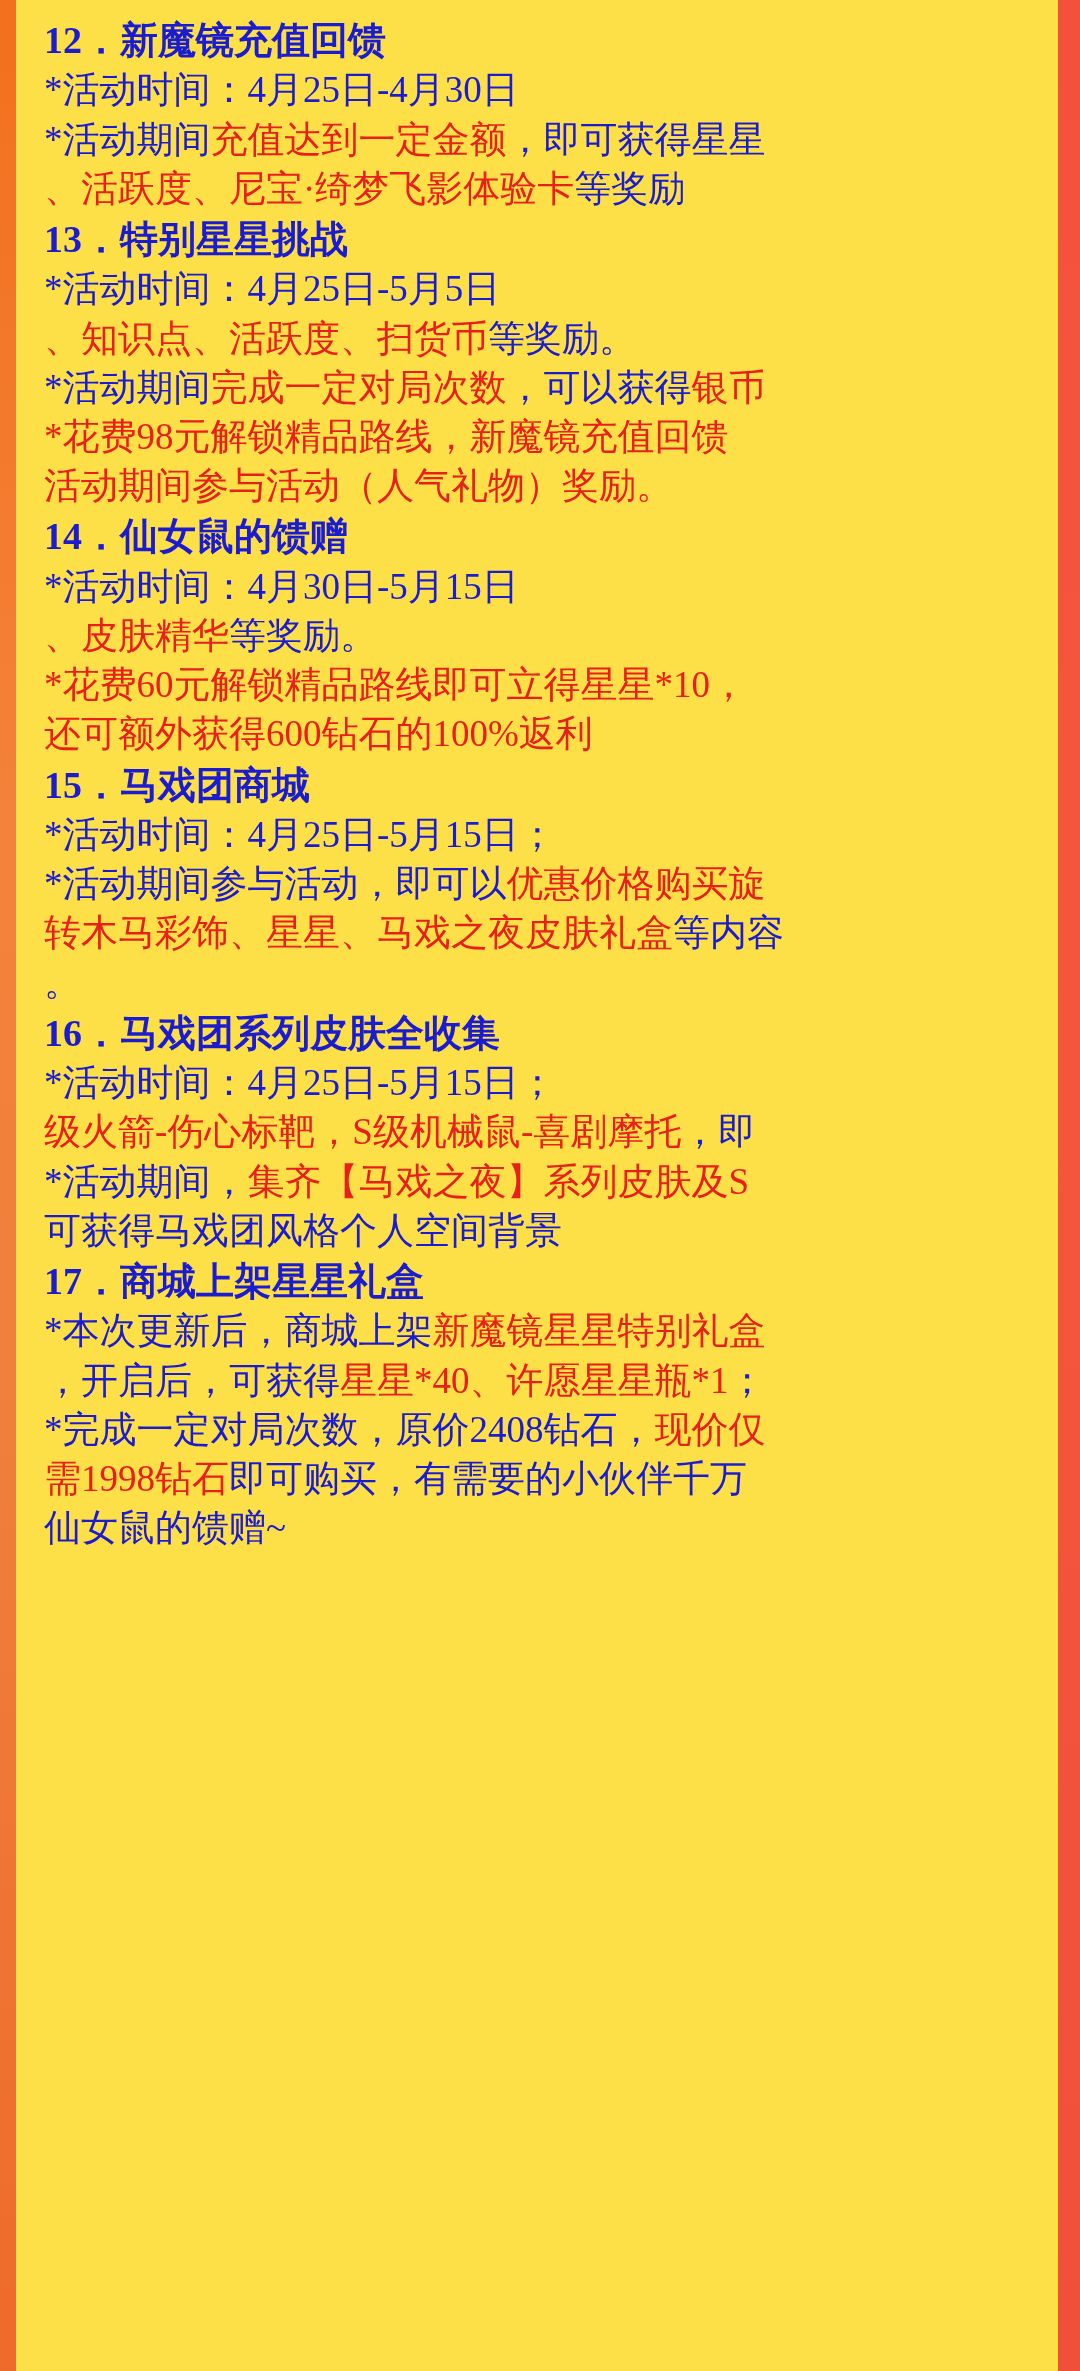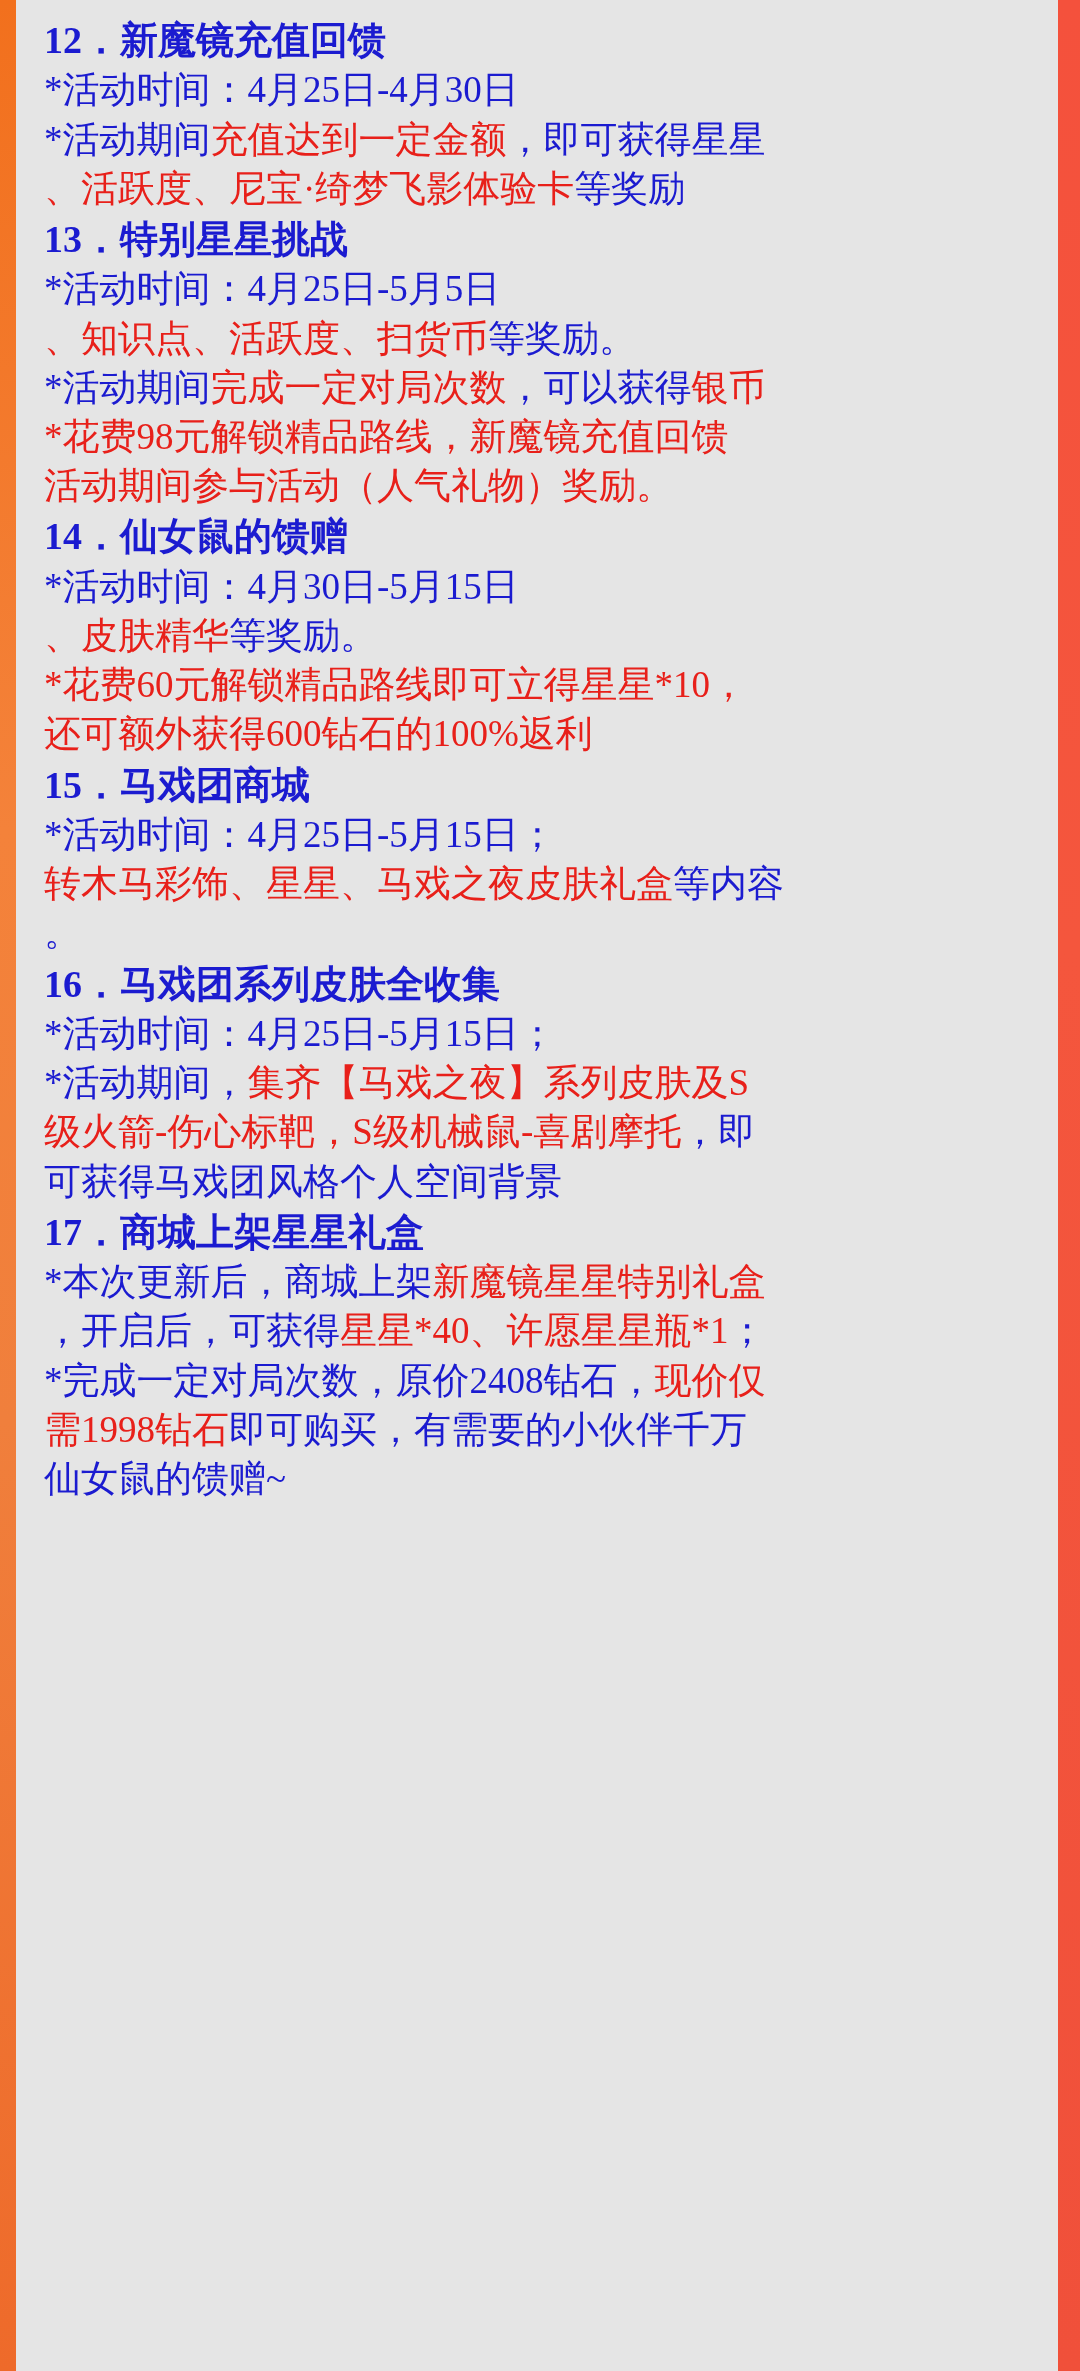--- a/index.html
+++ b/index.html
@@ -11,21 +11,21 @@
     height: 2371px;
     background: #ffffff;
     font-family: "Liberation Serif", serif;
     overflow: hidden;
   }
   .page {
     position: relative;
     width: 1080px;
     height: 2371px;
     box-sizing: border-box;
-    background: #e5e5e5;
+    background: #fde047;
   }
   
   .edge-left {
     position: absolute;
     left: 0;
     top: 0;
     width: 16px;
     height: 100%;
     background: linear-gradient(180deg, #f2701d 0%, #f4823a 35%, #f07f3c 60%, #ee6a2a 100%);
   }
@@ -88,26 +88,27 @@
       <div class="line"><span class="seg blue">*活动期间</span><span class="seg red">完成一定对局次数</span><span class="seg blue">，可以获得</span><span class="seg red">银币</span></div>
       <div class="line"><span class="seg red">*花费98元解锁精品路线，新魔镜充值回馈</span></div>
       <div class="line"><span class="seg red">活动期间参与活动（人气礼物）奖励。</span></div>
       <div class="line heading">14．仙女鼠的馈赠</div>
       <div class="line"><span class="seg blue">*活动时间：4月30日-5月15日</span></div>
       <div class="line"><span class="seg red">、皮肤精华</span><span class="seg blue">等奖励。</span></div>
       <div class="line"><span class="seg red">*花费60元解锁精品路线即可立得星星*10，</span></div>
       <div class="line"><span class="seg red">还可额外获得600钻石的100%返利</span></div>
       <div class="line heading">15．马戏团商城</div>
       <div class="line"><span class="seg blue">*活动时间：4月25日-5月15日；</span></div>
+      <div class="line"><span class="seg blue">*活动期间参与活动，即可以</span><span class="seg red">优惠价格购买旋</span></div>
       <div class="line"><span class="seg red">转木马彩饰、星星、马戏之夜皮肤礼盒</span><span class="seg blue">等内容</span></div>
       <div class="line"><span class="seg blue">。</span></div>
       <div class="line heading">16．马戏团系列皮肤全收集</div>
       <div class="line"><span class="seg blue">*活动时间：4月25日-5月15日；</span></div>
+      <div class="line"><span class="seg red">级火箭-伤心标靶，S级机械鼠-喜剧摩托</span><span class="seg blue">，即</span></div>
       <div class="line"><span class="seg blue">*活动期间，</span><span class="seg red">集齐【马戏之夜】系列皮肤及S</span></div>
-      <div class="line"><span class="seg red">级火箭-伤心标靶，S级机械鼠-喜剧摩托</span><span class="seg blue">，即</span></div>
       <div class="line"><span class="seg blue">可获得马戏团风格个人空间背景</span></div>
       <div class="line heading">17．商城上架星星礼盒</div>
       <div class="line"><span class="seg blue">*本次更新后，商城上架</span><span class="seg red">新魔镜星星特别礼盒</span></div>
       <div class="line"><span class="seg blue">，开启后，可获得</span><span class="seg red">星星*40、许愿星星瓶*1</span><span class="seg blue">；</span></div>
       <div class="line"><span class="seg blue">*完成一定对局次数，原价2408钻石，</span><span class="seg red">现价仅</span></div>
       <div class="line"><span class="seg red">需1998钻石</span><span class="seg blue">即可购买，有需要的小伙伴千万</span></div>
       <div class="line"><span class="seg blue">仙女鼠的馈赠~</span></div>
     </div>
 </div>
 

